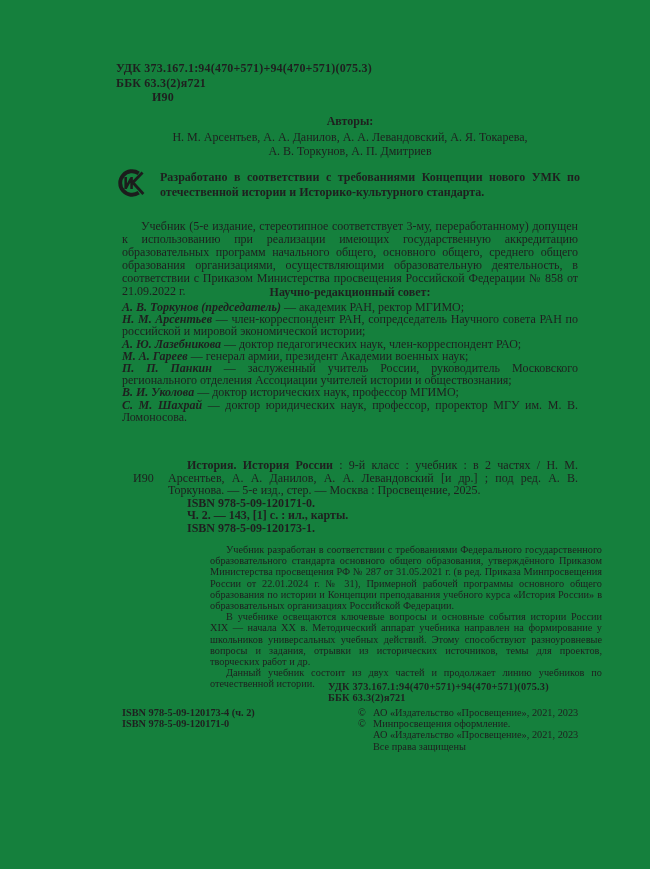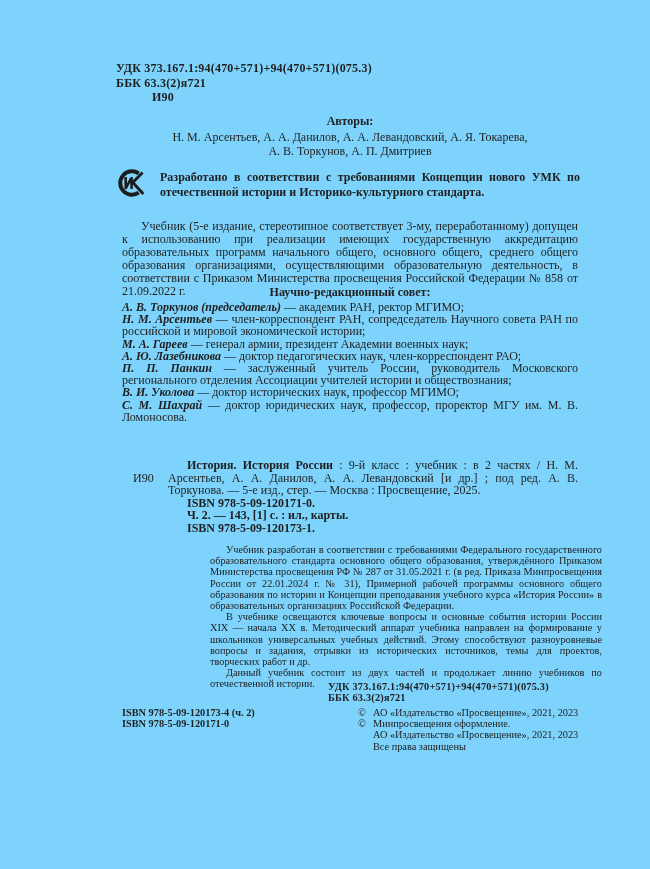--- a/index.html
+++ b/index.html
@@ -1,20 +1,20 @@
 <!DOCTYPE html>
 <html lang="ru"><head>
 <meta charset="utf-8">
 <style>
   html,body { margin:0; padding:0; background:#e8e8e8; }
   .page {
     position:relative;
     width:650px; height:869px;
     margin:0 auto;
-    background:#7dd3fc;
+    background:#15803d;
     color:#1f1f1f;
     font-family:"Liberation Serif", serif;
     font-size:12px;
     line-height:13px;
     overflow:hidden;
   }
   .bold { font-weight:700; }
   .center { text-align:center; }
   .small { font-size:10.3px; line-height:11.2px; }
 
@@ -89,22 +89,22 @@
     </span>
     <div class="developed-text bold">Разработано в соответствии с требованиями Концепции нового УМК по отечественной истории и Историко-культурного стандарта.</div>
   </section>
 
   <p class="admission">Учебник (5-е издание, стереотипное соответствует 3-му, переработанному) допущен к использованию при реализации имеющих государственную аккредитацию образовательных программ начального общего, основного общего, среднего общего образования организациями, осуществляющими образовательную деятельность, в соответствии с Приказом Министерства просвещения Российской Федерации № 858 от 21.09.2022 г.</p>
 
   <section class="board">
     <div class="bold center board-head">Научно-редакционный совет:</div>
     <p class="member"><span class="member-name">А. В. Торкунов (председатель)</span><span> — академик РАН, ректор МГИМО;</span></p>
     <p class="member"><span class="member-name">Н. М. Арсентьев</span><span> — член-корреспондент РАН, сопредседатель Научного совета РАН по российской и мировой экономической истории;</span></p>
+    <p class="member"><span class="member-name">А. Ю. Лазебникова</span><span> — доктор педагогических наук, член-корреспондент РАО;</span></p>
     <p class="member"><span class="member-name">М. А. Гареев</span><span> — генерал армии, президент Академии военных наук;</span></p>
-    <p class="member"><span class="member-name">А. Ю. Лазебникова</span><span> — доктор педагогических наук, член-корреспондент РАО;</span></p>
     <p class="member"><span class="member-name">П. П. Панкин</span><span> — заслуженный учитель России, руководитель Московского регионального отделения Ассоциации учителей истории и обществознания;</span></p>
     <p class="member"><span class="member-name">В. И. Уколова</span><span> — доктор исторических наук, профессор МГИМО;</span></p>
     <p class="member"><span class="member-name">С. М. Шахрай</span><span> — доктор юридических наук, профессор, проректор МГУ им. М. В. Ломоносова.</span></p>
   </section>
 
   <section class="catalog">
     <span class="cc-code">И90</span>
     <div class="cc-body">
       <p class="cc-main"><span class="bold">История. История России</span><span> : 9-й класс : учебник : в 2 частях / Н. М. Арсентьев, А. А. Данилов, А. А. Левандовский [и др.] ; под ред. А. В. Торкунова. — 5-е изд., стер. — Москва : Просвещение, 2025.</span></p>
       <div class="cc-line bold">ISBN 978-5-09-120171-0.</div>

